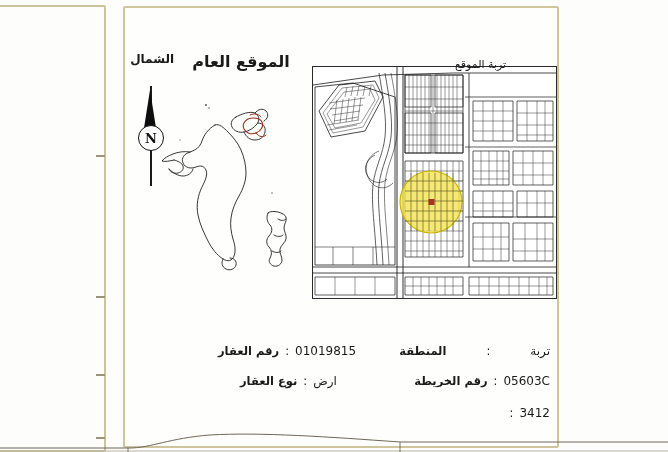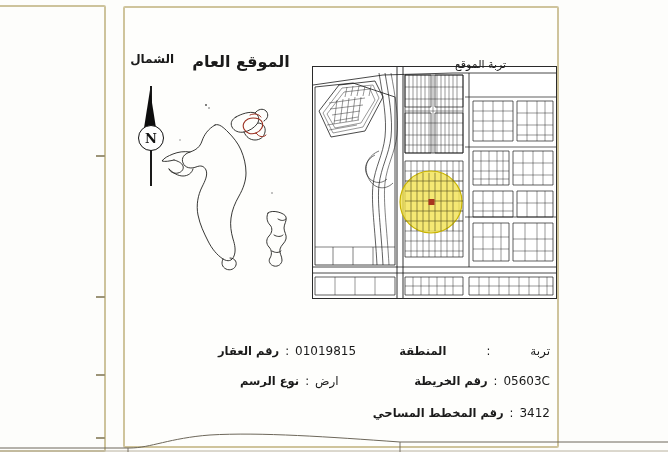--- a/index.html
+++ b/index.html
@@ -315,27 +315,26 @@
       <span class="info-val">05603C</span>
     </div>
 
     <div class="info-row r-propno">
       <span class="info-key">رقم العقار</span>
       <span class="info-sep">:</span>
       <span class="info-val">01019815</span>
     </div>
 
     <div class="info-row r-proptype">
-      <span class="info-key">نوع الرسم</span>
+      <span class="info-key">نوع العقار</span>
       <span class="info-sep">:</span>
       <span class="info-val">ارض</span>
     </div>
 
     <div class="info-row r-planno abs-right">
-      <span class="info-key">رقم المخطط المساحي</span>
       <span class="info-sep">:</span>
       <span class="info-val">3412</span>
     </div>
   </div>
 
 
   <div class="stray">
     <svg width="668" height="22" viewBox="0 0 668 22">
       <path d="M0 18 L130 18 C150 18 170 8 210 5 C260 2 330 7 400 12 L668 12" fill="none" stroke="#6d675a" stroke-width="1"></path>
       <path d="M0 21 L668 21" fill="none" stroke="#b9b2a0" stroke-width="1"></path>

